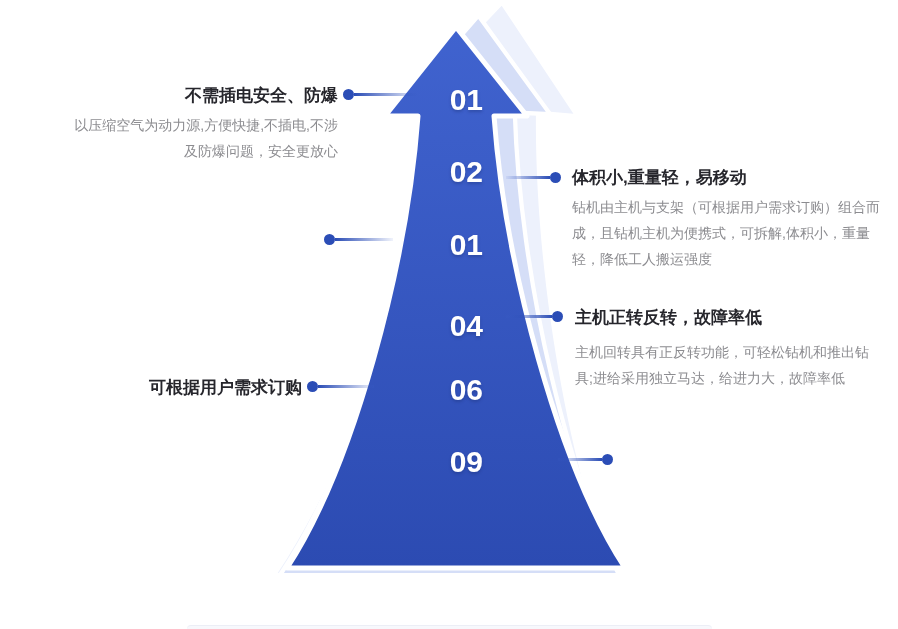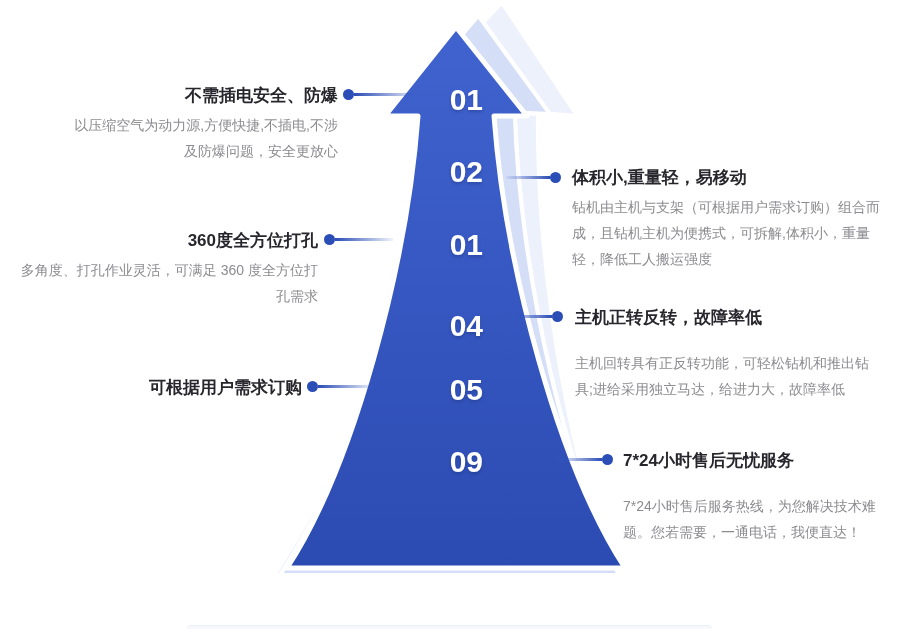--- a/index.html
+++ b/index.html
@@ -29,21 +29,21 @@
   .feature .desc{
     font-size:14px;color:#8c8c90;line-height:26px;margin-top:4px;
     white-space:pre-line;
   }
   .feature.left{text-align:right;}
   .feature.right{text-align:left;}
   .f1{top:84px;right:560px;}
   .f2{top:166px;left:572px;width:324px;}
   .f3{top:229px;right:580px;}
   .f4{top:306px;left:575px;width:324px;}
-  .f4 .desc,.f6 .desc{margin-top:20px;}
+  .f4 .desc,.f6 .desc{margin-top:9px;}
   .f5{top:376px;right:596px;}
   .f6{top:449px;left:623px;width:270px;}
 
   
   .connector{position:absolute;display:flex;align-items:center;height:11px;}
   .connector .dot{
     width:11px;height:11px;border-radius:50%;background:#2b4db6;flex:none;
   }
   .connector .line{height:3px;flex:none;}
   .connector.from-left .line{
@@ -85,21 +85,21 @@
       <path d="M456 27 L527 116 L494 116 C505 265 558 465 625 568 L287 568 C354 465 407 265 418 116 L385 116 Z" transform="rotate(5 456 300) translate(-44 -28) scale(1.14)" fill="#edf1fc"></path>
       <path d="M456 27 L527 116 L494 116 C505 265 558 465 625 568 L287 568 C354 465 407 265 418 116 L385 116 Z" transform="rotate(2.5 456 300) translate(-22 -14) scale(1.07)" fill="#d5def7" stroke="#ffffff" stroke-width="4"></path>
       <path d="M456 27 L527 116 L494 116 C505 265 558 465 625 568 L287 568 C354 465 407 265 418 116 L385 116 Z" fill="url(#bodyGrad)" stroke="#ffffff" stroke-width="5" stroke-linejoin="round"></path>
     </g>
   </svg>
 
   <div class="num num1">01</div>
   <div class="num num2">02</div>
   <div class="num num3">01</div>
   <div class="num num4">04</div>
-  <div class="num num5">05</div>
+  <div class="num num5">06</div>
   <div class="num num6">09</div>
 
   <div class="connector from-left c1">
     <span class="dot"></span>
     <span class="line"></span>
   </div>
   <div class="connector from-right c2">
     <span class="line"></span>
     <span class="dot"></span>
   </div>
@@ -124,34 +124,24 @@
     <div class="title">体积小,重量轻，易移动</div>
     <div class="desc">钻机由主机与支架（可根据用户需求订购）组合而
 成，且钻机主机为便携式，可拆解,体积小，重量
 轻，降低工人搬运强度</div>
   </div>
   <div class="feature left f1">
     <div class="title">不需插电安全、防爆</div>
     <div class="desc">以压缩空气为动力源,方便快捷,不插电,不涉
 及防爆问题，安全更放心</div>
   </div>
-  <div class="feature left f3">
-    <div class="title">360度全方位打孔</div>
-    <div class="desc">多角度、打孔作业灵活，可满足 360 度全方位打
-孔需求</div>
-  </div>
   <div class="feature right f4">
     <div class="title">主机正转反转，故障率低</div>
     <div class="desc">主机回转具有正反转功能，可轻松钻机和推出钻
 具;进给采用独立马达，给进力大，故障率低</div>
   </div>
   <div class="feature left f5">
     <div class="title">可根据用户需求订购</div>
   </div>
-  <div class="feature right f6">
-    <div class="title">7*24小时售后无忧服务</div>
-    <div class="desc">7*24小时售后服务热线，为您解决技术难
-题。您若需要，一通电话，我便直达！</div>
-  </div>
 
   <div class="bottom-edge"></div>
 
 </div>
 
 </body></html>

